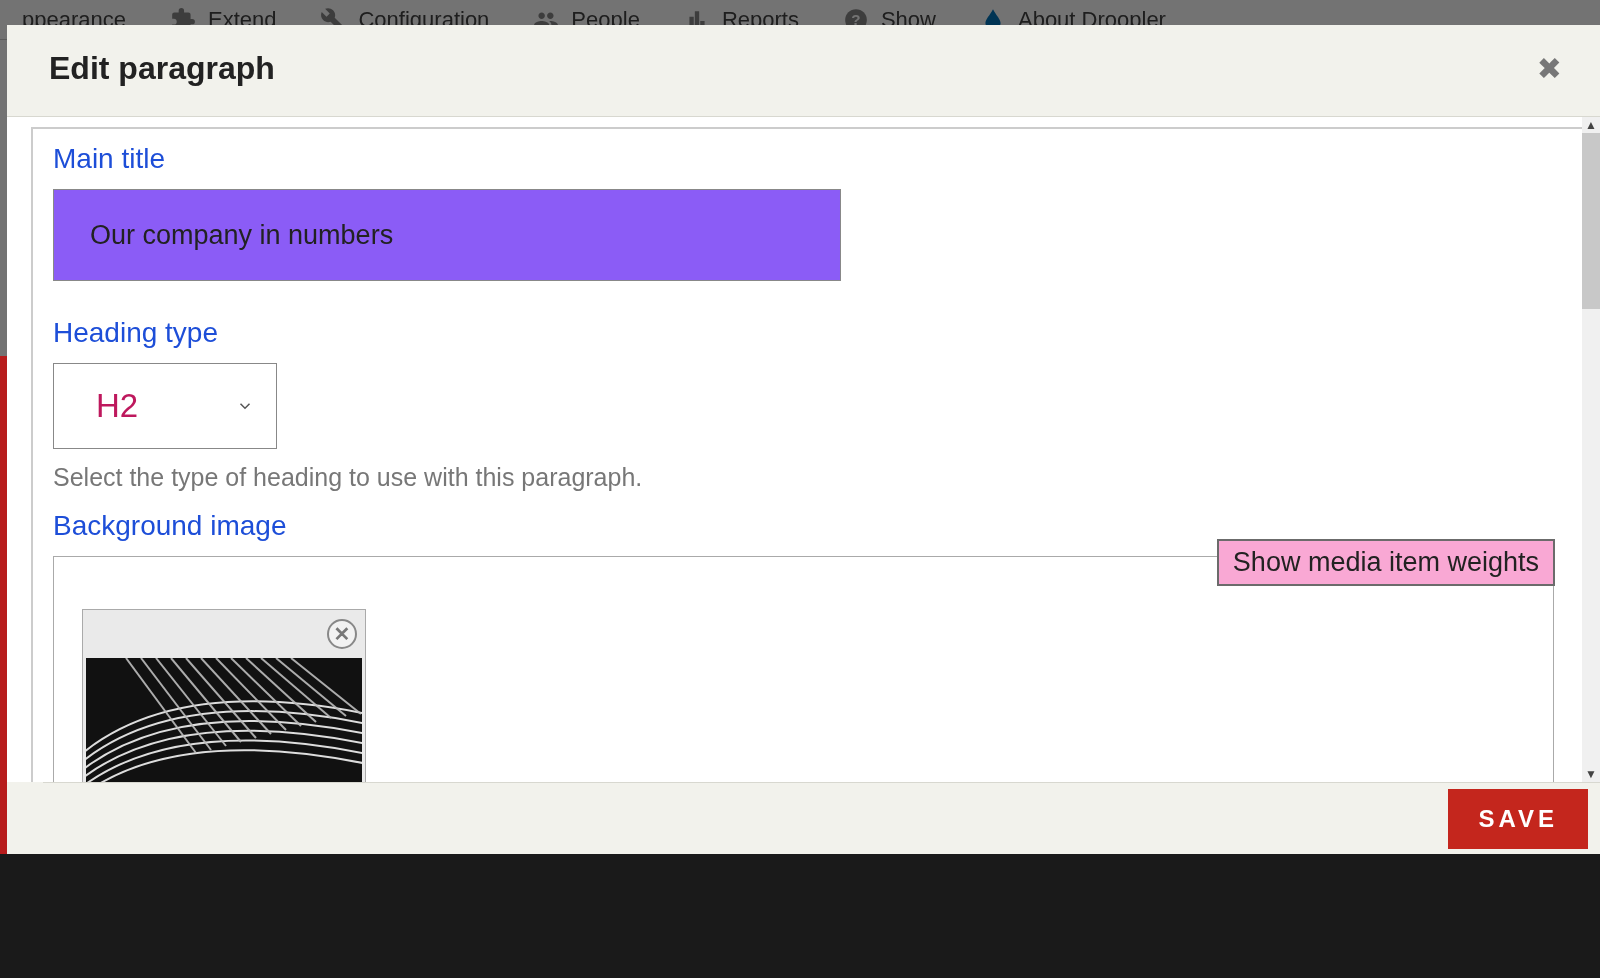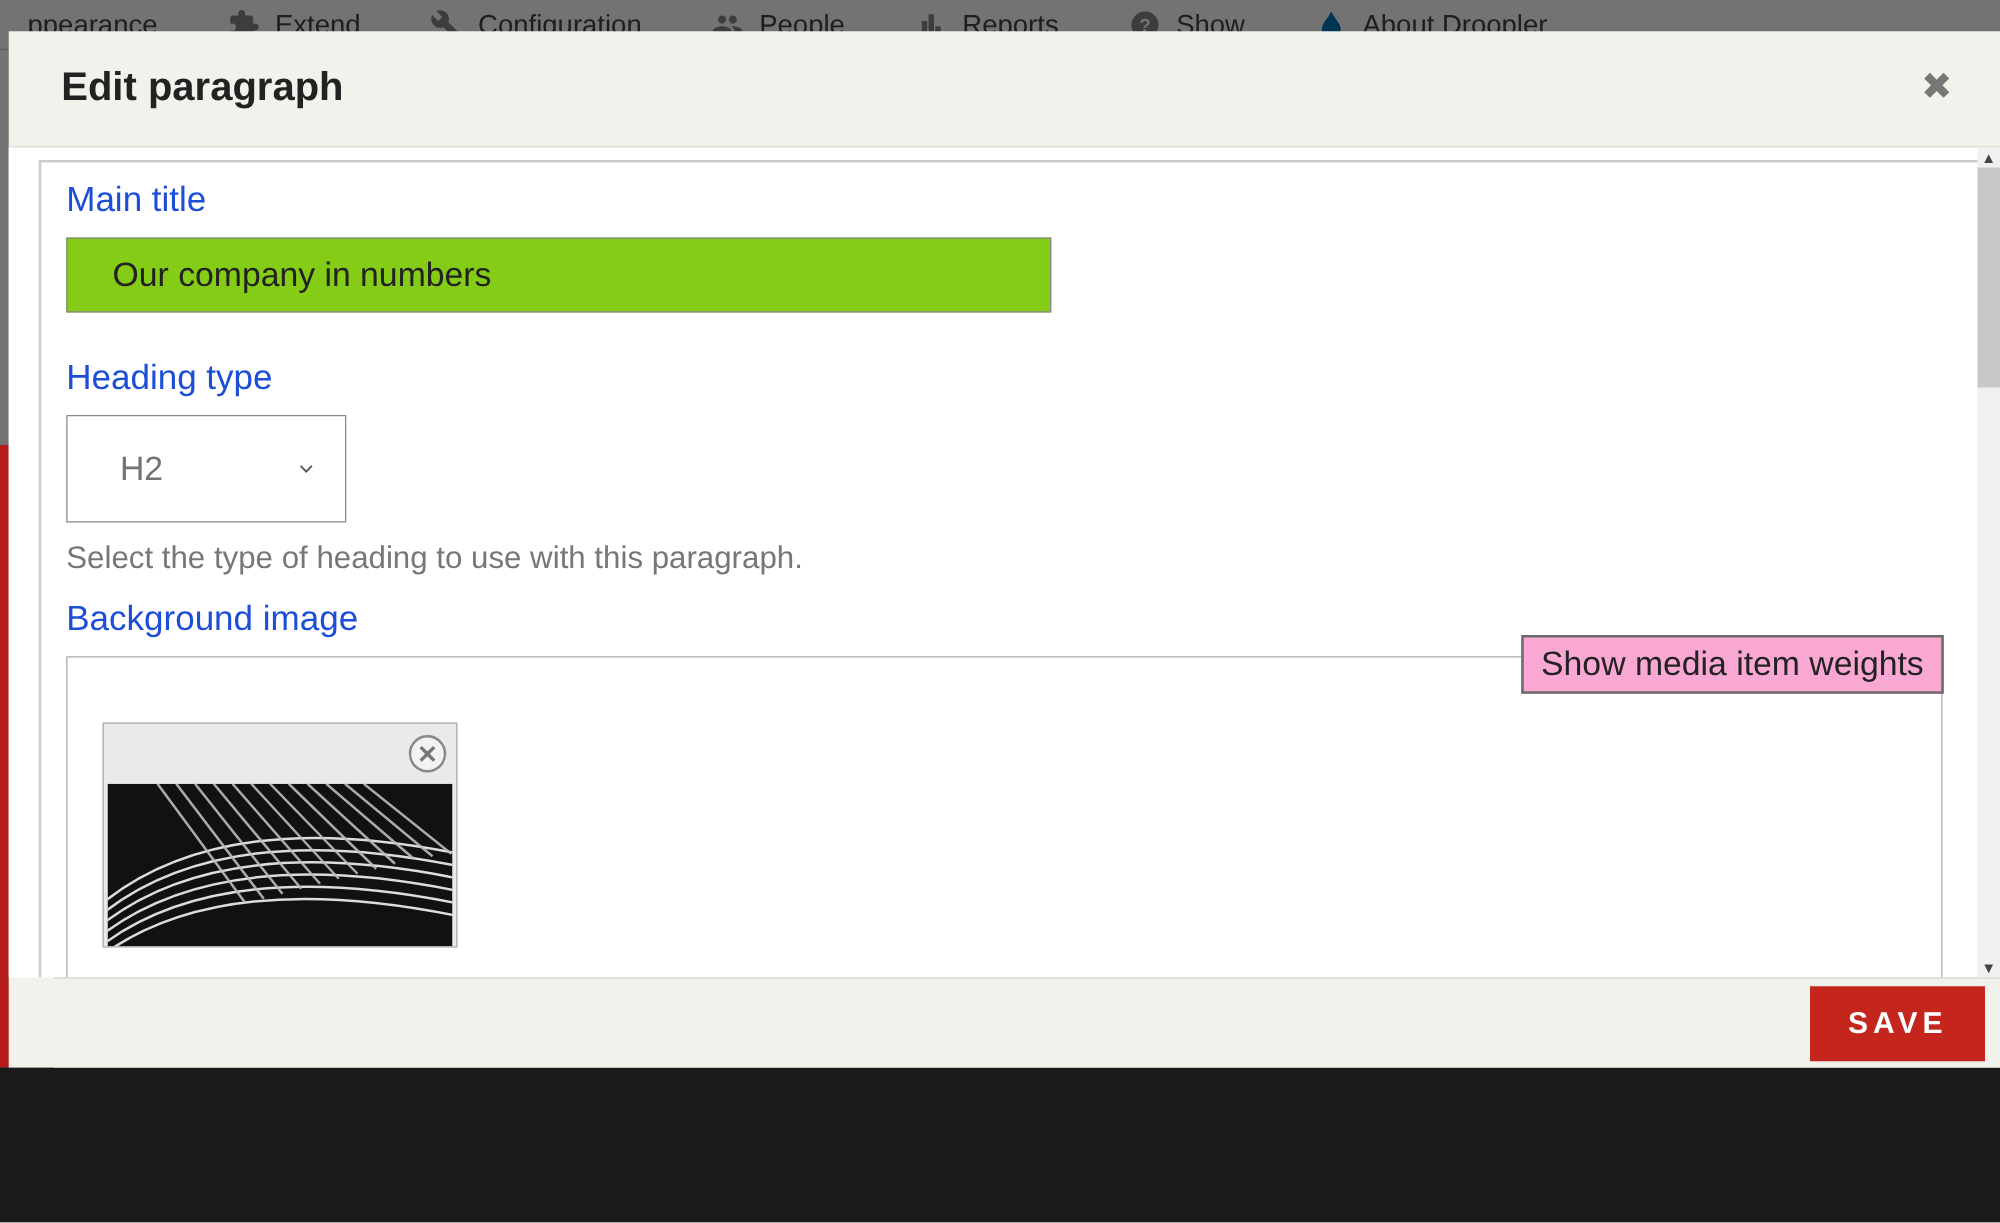--- a/index.html
+++ b/index.html
@@ -17,21 +17,20 @@
       background: #fff;
     }
     .admin-toolbar {
       position: absolute;
       top: 0; left: 0; right: 0;
       height: 40px;
       background: #fff;
       display: flex;
       align-items: flex-start;
       border-bottom: 1px solid #ccc;
-      gap: 12px;
     }
     .admin-item {
       display: flex;
       align-items: center;
       padding: 0 22px;
       height: 100%;
       font-size: 22px;
       color: #444;
       white-space: nowrap;
     }
@@ -91,40 +90,40 @@
       position: relative;
     }
     .field-label {
       font-size: 28px;
       color: #1d4ed8;
       margin-top: 14px;
       margin-bottom: 14px;
     }
     .text-input {
       width: 788px;
-      height: 60px;
+      height: 92px;
       border: 1.5px solid #888;
       font-size: 27px;
       color: #222;
       padding: 0 36px;
       outline: none;
-      background: #84cc16;
+      background: #8b5cf6;
     }
     .select-wrap {
       width: 224px;
       height: 86px;
       border: 1.5px solid #888;
       display: flex;
       align-items: center;
       justify-content: space-between;
       padding: 0 22px 0 42px;
       margin-bottom: 14px;
       cursor: pointer;
     }
-    .select-value { font-size: 27px; color: #737373; }
+    .select-value { font-size: 33px; color: #be185d; }
     .chevron { width: 18px; height: 18px; color: #555; }
     .help-text {
       font-size: 25px;
       color: #777;
       margin-bottom: 14px;
     }
     .media-box {
       border: 1.5px solid #aaa;
       position: relative;
       padding: 52px 28px 28px 28px;

